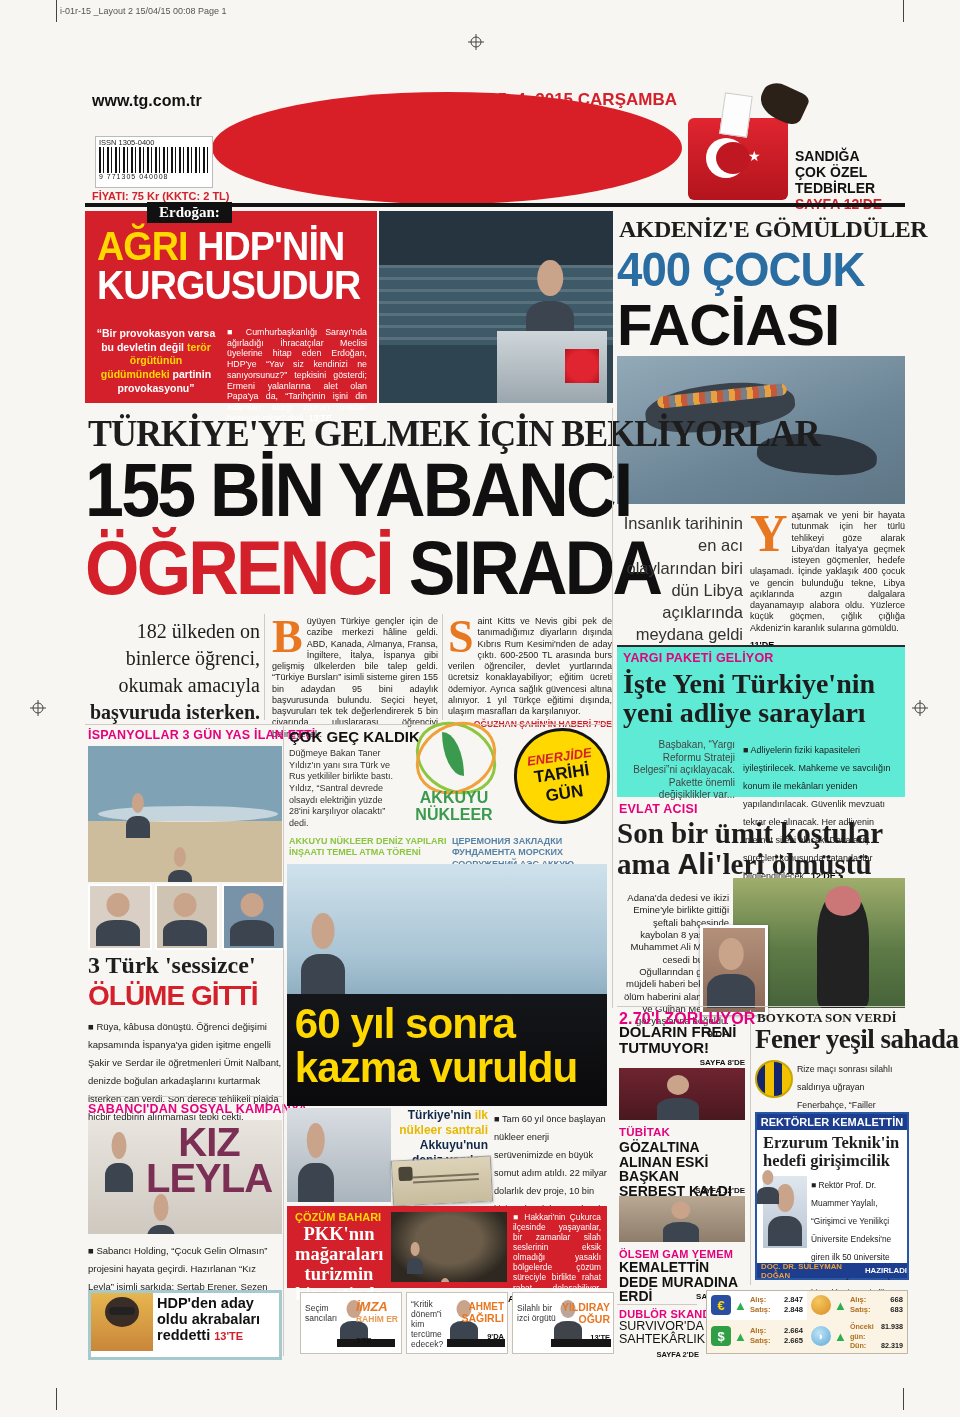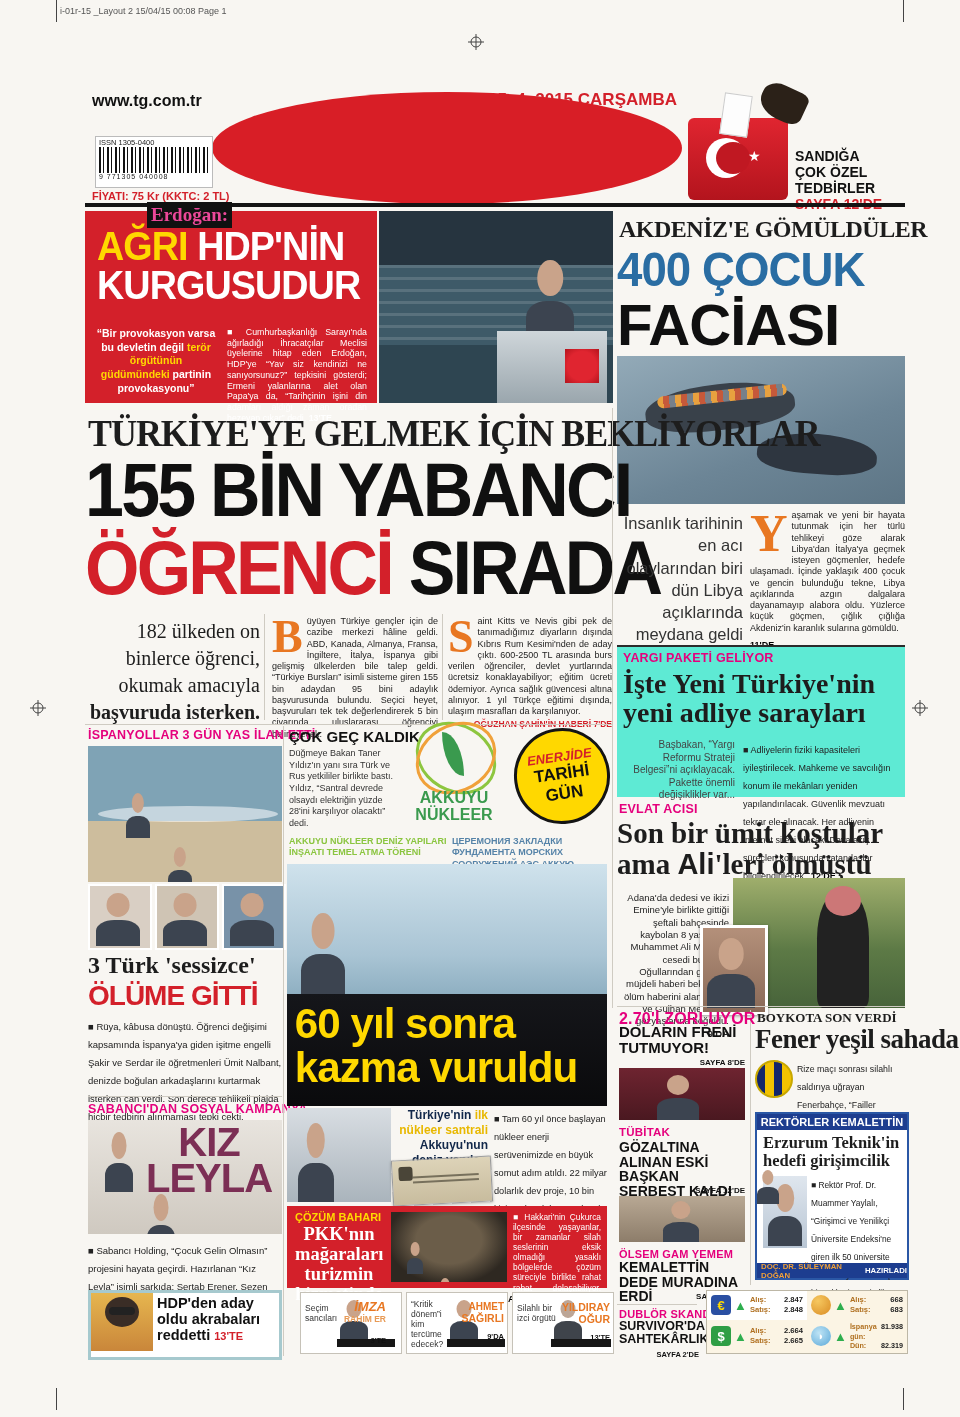--- a/index.html
+++ b/index.html
@@ -61,21 +61,21 @@
   <div class="abs" style="left:760px;top:86px;width:46px;height:34px;background:#2b2118;border-radius:40% 20% 30% 50%;transform:rotate(25deg)"></div>
   <div class="abs" style="left:795px;top:148px;width:110px;font-weight:800;font-size:14px;line-height:1.15;color:#111">
     <div>SANDIĞA</div>
     <div>ÇOK ÖZEL</div>
     <div>TEDBİRLER</div>
     <div style="color:#d3202a">SAYFA 12'DE</div>
   </div>
   <div class="abs" style="left:85px;top:203px;width:820px;height:4px;background:#141414"></div>
 
   <div class="abs" style="left:85px;top:211px;width:292px;height:192px;background:#d3202a">
-    <div class="abs serifh" style="left:62px;top:-9px;background:#111;color:#ec4899;padding:2px 4px;font-size:19px">Erdoğan:</div>
+    <div class="abs serifh" style="left:62px;top:-9px;background:#111;color:#ffffff;padding:2px 12px;font-size:15px">Erdoğan:</div>
     <div class="abs slab" style="left:12px;top:16px;font-size:41px;line-height:.95;transform:scaleX(.92);transform-origin:left">
       <div><span style="color:#ffd800">AĞRI</span><span style="color:#fff"> HDP'NİN</span></div>
       <div style="color:#fff">KURGUSUDUR</div>
     </div>
     <div class="abs" style="left:10px;top:116px;width:122px;font-weight:700;font-size:10.5px;line-height:1.3;color:#fff;text-align:center">
       <span>“Bir provokasyon varsa bu devletin değil </span><span style="color:#ffd800">terör örgütünün güdümündeki</span><span> partinin provokasyonu”</span>
     </div>
     <div class="abs" style="left:142px;top:116px;width:140px;font-size:8.8px;line-height:1.22;color:#fff;text-align:justify">
       <span>■ Cumhurbaşkanlığı Sarayı'nda ağırladığı İhracatçılar Meclisi üyelerine hitap eden Erdoğan, HDP'ye “Yav siz kendinizi ne sanıyorsunuz?” tepkisini gösterdi; Ermeni yalanlarına alet olan Papa'ya da, “Tarihçinin işini din adamları aldığı zaman oradan hezeyan çıkar” dedi.</span>
       <b>13'TE</b>
@@ -266,21 +266,21 @@
     <div class="abs" style="left:226px;top:6px;width:88px;color:#fff;font-size:8.4px;line-height:1.2;text-align:justify">
       <span>■ Hakkari'nin Çukurca ilçesinde yaşayanlar, bir zamanlar silah seslerinin eksik olmadığı yasaklı bölgelerde çözüm süreciyle birlikte rahat rahat dolaşabiliyor. Gündüz piknik yapan vatandaşlar, gece kamp kuruyor.</span>
       <b style="color:#ffd800">12'DE</b>
     </div>
   </div>
 
   <div class="abs" style="left:300px;top:1292px;width:100px;height:60px;background:#fff;border:1px solid #c6c2b8">
     <div class="abs" style="left:4px;top:10px;width:40px;font-size:8.5px;color:#333">Seçim sancıları</div>
     <div class="abs sil" style="left:36px;top:4px;width:34px;height:44px"></div>
     <div class="abs" style="left:36px;top:46px;width:58px;height:8px;background:#161616"></div>
-    <div class="abs" style="right:15px;top:6px;text-align:right">
+    <div class="abs" style="right:3px;top:6px;text-align:left">
       <div style="color:#e87722;font-weight:800;font-style:italic;font-size:13px">İMZA</div>
       <div style="color:#e89a55;font-weight:800;font-size:8.5px">RAHİM ER</div>
       <div style="color:#111;font-weight:800;font-size:7.5px;margin-top:12px">3'TE</div>
     </div>
   </div>
   <div class="abs" style="left:406px;top:1292px;width:100px;height:60px;background:#fff;border:1px solid #c6c2b8">
     <div class="abs" style="left:4px;top:6px;width:44px;font-size:8.5px;color:#333">“Kritik dönem”i kim tercüme edecek?</div>
     <div class="abs sil" style="left:40px;top:4px;width:34px;height:44px"></div>
     <div class="abs" style="left:40px;top:46px;width:58px;height:8px;background:#161616"></div>
     <div class="abs" style="right:3px;top:8px;text-align:right">
@@ -311,21 +311,21 @@
   <div class="abs" style="left:619px;top:1140px;width:126px;font-weight:800;font-size:14px;line-height:1.05;color:#111">GÖZALTINA ALINAN ESKİ BAŞKAN SERBEST KALDI</div>
   <div class="abs" style="left:619px;top:1186px;width:126px;text-align:right;font-weight:800;font-size:8px;color:#111">SAYFA 12'DE</div>
   <div class="photo" style="left:619px;top:1196px;width:126px;height:46px;background:linear-gradient(#b8a894,#8d7d6a)">
     <div class="abs sil" style="left:40px;top:2px;width:44px;height:44px"></div>
   </div>
   <div class="abs kick" style="left:619px;top:1248px;font-size:11px">ÖLSEM GAM YEMEM</div>
   <div class="abs" style="left:619px;top:1260px;width:126px;font-weight:800;font-size:14px;line-height:1.05;color:#111">KEMALETTİN DEDE MURADINA ERDİ</div>
   <div class="abs" style="left:619px;top:1292px;width:126px;text-align:right;font-weight:800;font-size:8px;color:#111">SAYFA 13'TE</div>
   <div class="hline" style="left:617px;top:1304px;width:80px"></div>
   <div class="abs kick" style="left:619px;top:1308px;font-size:11px">DUBLÖR SKANDALI</div>
-  <div class="abs" style="left:619px;top:1320px;width:80px;font-weight:700;font-size:12.5px;line-height:1.05;color:#111">SURVIVOR'DA SAHTEKÂRLIK</div>
+  <div class="abs" style="left:619px;top:1320px;width:80px;font-weight:400;font-size:12.5px;line-height:1.05;color:#111">SURVIVOR'DA SAHTEKÂRLIK</div>
   <div class="abs" style="left:619px;top:1350px;width:80px;text-align:right;font-weight:800;font-size:7.5px;color:#111">SAYFA 2'DE</div>
 
   <div class="abs serifh" style="left:757px;top:1010px;font-size:13px">BOYKOTA SON VERDİ</div>
   <div class="abs serifh" style="left:755px;top:1024px;font-size:27px;letter-spacing:-.5px">Fener yeşil sahada</div>
   <div class="abs" style="left:755px;top:1058px;width:150px">
     <div style="float:left;width:34px;height:34px;border-radius:50%;border:2px solid #c8a800;background:linear-gradient(90deg,#13266b 0 25%,#f2c200 25% 50%,#13266b 50% 75%,#f2c200 75%);margin:2px 4px 2px 0"></div>
     <span class="small" style="font-size:8.8px">Rize maçı sonrası silahlı saldırıya uğrayan Fenerbahçe, “Failler bulunana kadar maçlara çıkmama” eylemini sonlandırdı. Yönetim, “Devletin verdiği güvenceler doğrultusunda maçlara çıkacağız” açıklaması yaptı.</span>
     <b style="font-size:8.8px">SPOR'DA</b>
   </div>
 
@@ -390,21 +390,21 @@
             <span>Satış:</span>
             <b style="color:#222">2.665</b>
           </span>
       </span>
     </div>
     <div style="display:flex;align-items:center;gap:3px;padding:2px 4px">
       <span style="width:20px;height:20px;background:radial-gradient(circle at 40% 35%,#bfe4f5,#5aa8d8);border-radius:50%;display:inline-flex;align-items:center;justify-content:center;color:#fff;font-weight:800;font-size:11px">◗</span>
       <span style="color:#2eae4e;font-size:13px;line-height:1">▲</span>
       <span style="flex:1;font-size:7.2px;color:#b07020;font-weight:700;line-height:1.35">
         <span style="display:flex;justify-content:space-between">
-            <span>İspanya gün:</span>
+            <span>Önceki gün:</span>
             <b style="color:#222">81.938</b>
           </span>
         <span style="display:flex;justify-content:space-between">
             <span>Dün:</span>
             <b style="color:#222">82.319</b>
           </span>
       </span>
     </div>
   </div>
 

